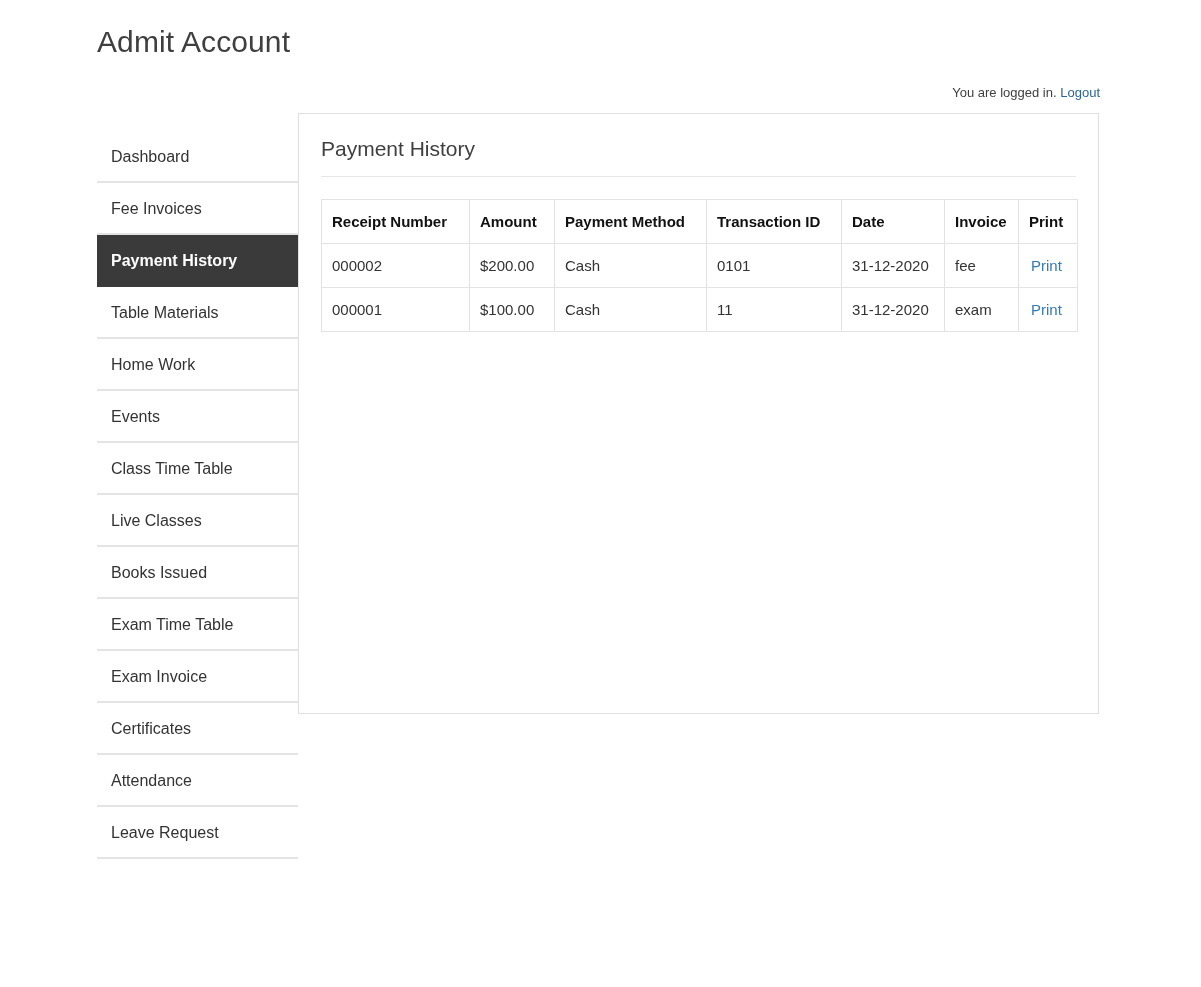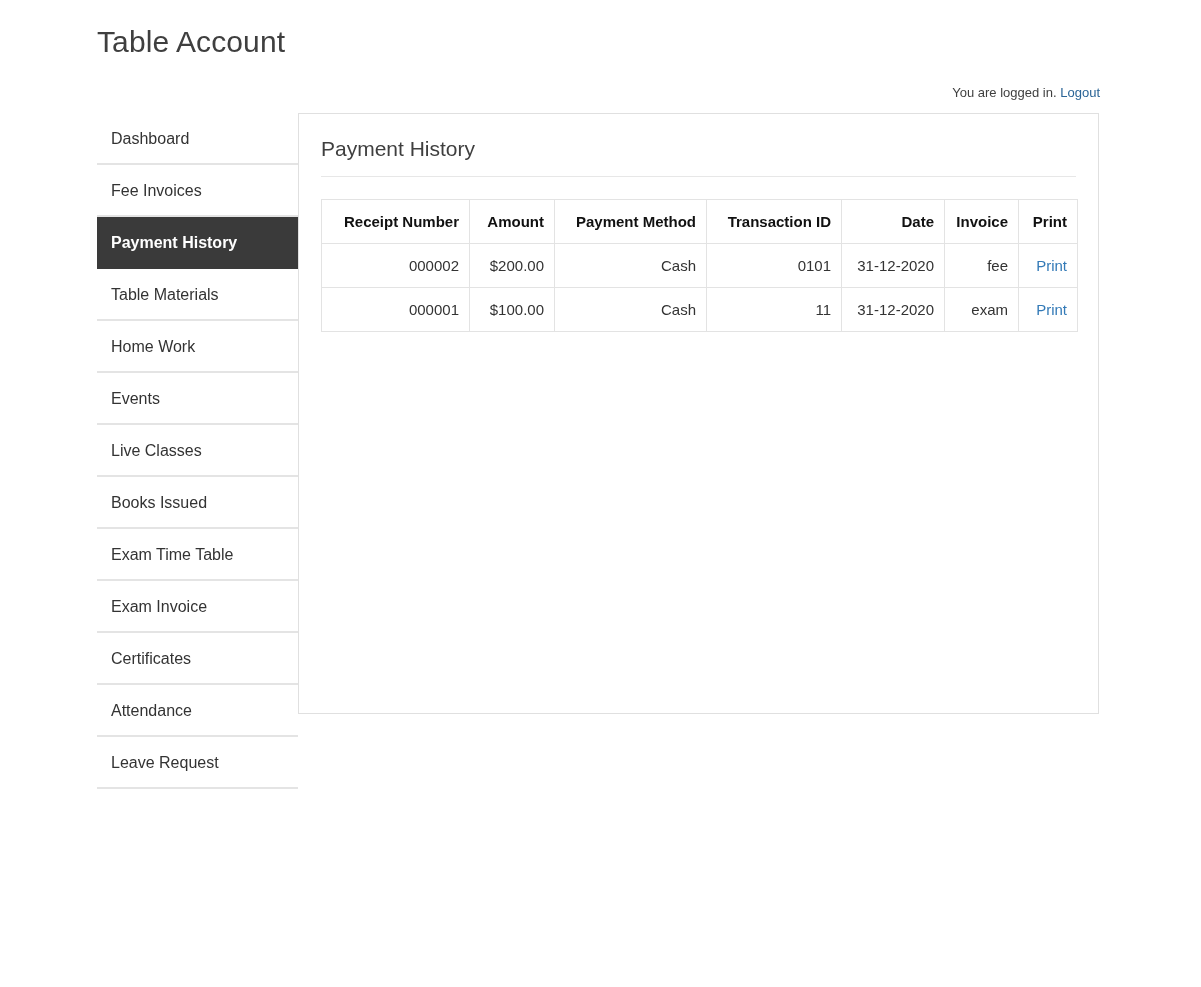--- a/index.html
+++ b/index.html
@@ -53,21 +53,21 @@
     position: absolute;
     left: 97px;
     top: 113px;
     width: 1002px;
   }
 
   
   .sidebar {
     position: absolute;
     left: 0;
-    top: 0;
+    top: 18px;
     width: 201px;
   }
   .nav-item {
     position: relative;
     display: block;
     height: 52px;
     line-height: 52px;
     padding: 0 0 0 14px;
     box-sizing: border-box;
     font-size: 16px;
@@ -116,21 +116,21 @@
     border-collapse: collapse;
     width: 756px;
     table-layout: fixed;
   }
   table.payments th,
   table.payments td {
     border: 1px solid #e3e3e3;
     padding: 0 10px;
     height: 43px;
     font-size: 15px;
-    text-align: right;
+    text-align: left;
     vertical-align: middle;
     color: #333333;
     overflow: hidden;
     white-space: nowrap;
   }
   table.payments th {
     font-weight: bold;
     color: #111111;
   }
   table.payments td.cell-print {
@@ -150,35 +150,36 @@
   .col-txn      { width: 135px; }
   .col-date     { width: 103px; }
   .col-invoice  { width: 74px; }
   .col-print    { width: 59px; }
 </style>
 </head>
 <body>
 
 <div class="page">
 
-  <div class="site-title">Table Account</div>
+  <div class="site-title">Admit Account</div>
 
   <div class="login-status"><span>You are logged in.</span>
     <span class="logout-link">Logout</span>
   </div>
 
   <div class="layout">
 
     <nav class="sidebar" id="sidebar-nav">
         <div class="nav-item">Dashboard</div>
         <div class="nav-item">Fee Invoices</div>
         <div class="nav-item active">Payment History</div>
         <div class="nav-item">Table Materials</div>
         <div class="nav-item">Home Work</div>
         <div class="nav-item">Events</div>
+        <div class="nav-item">Class Time Table</div>
         <div class="nav-item">Live Classes</div>
         <div class="nav-item">Books Issued</div>
         <div class="nav-item">Exam Time Table</div>
         <div class="nav-item">Exam Invoice</div>
         <div class="nav-item">Certificates</div>
         <div class="nav-item">Attendance</div>
         <div class="nav-item">Leave Request</div>
       </nav>
 
     <section class="panel">

